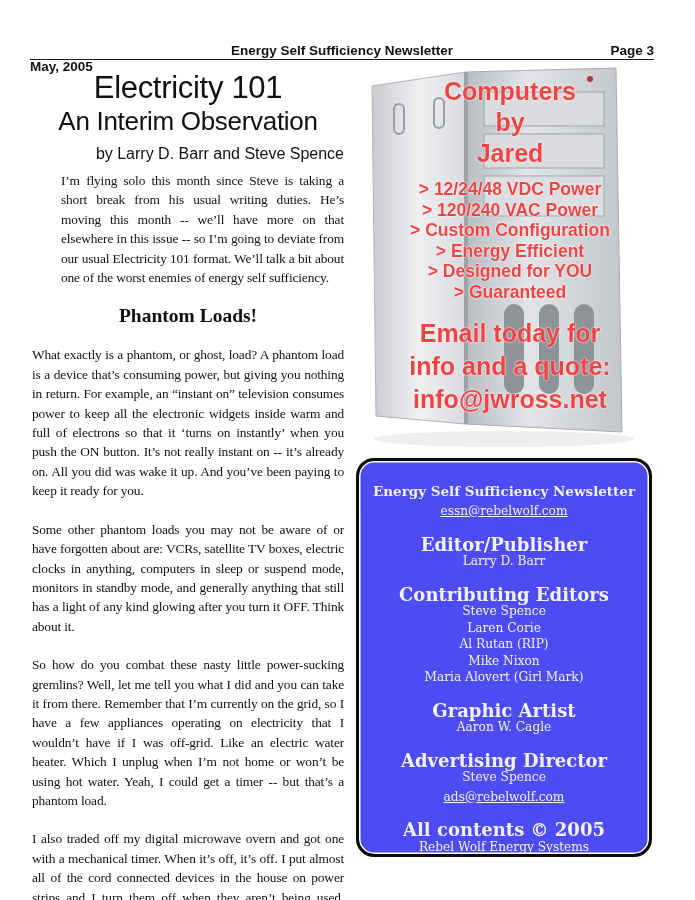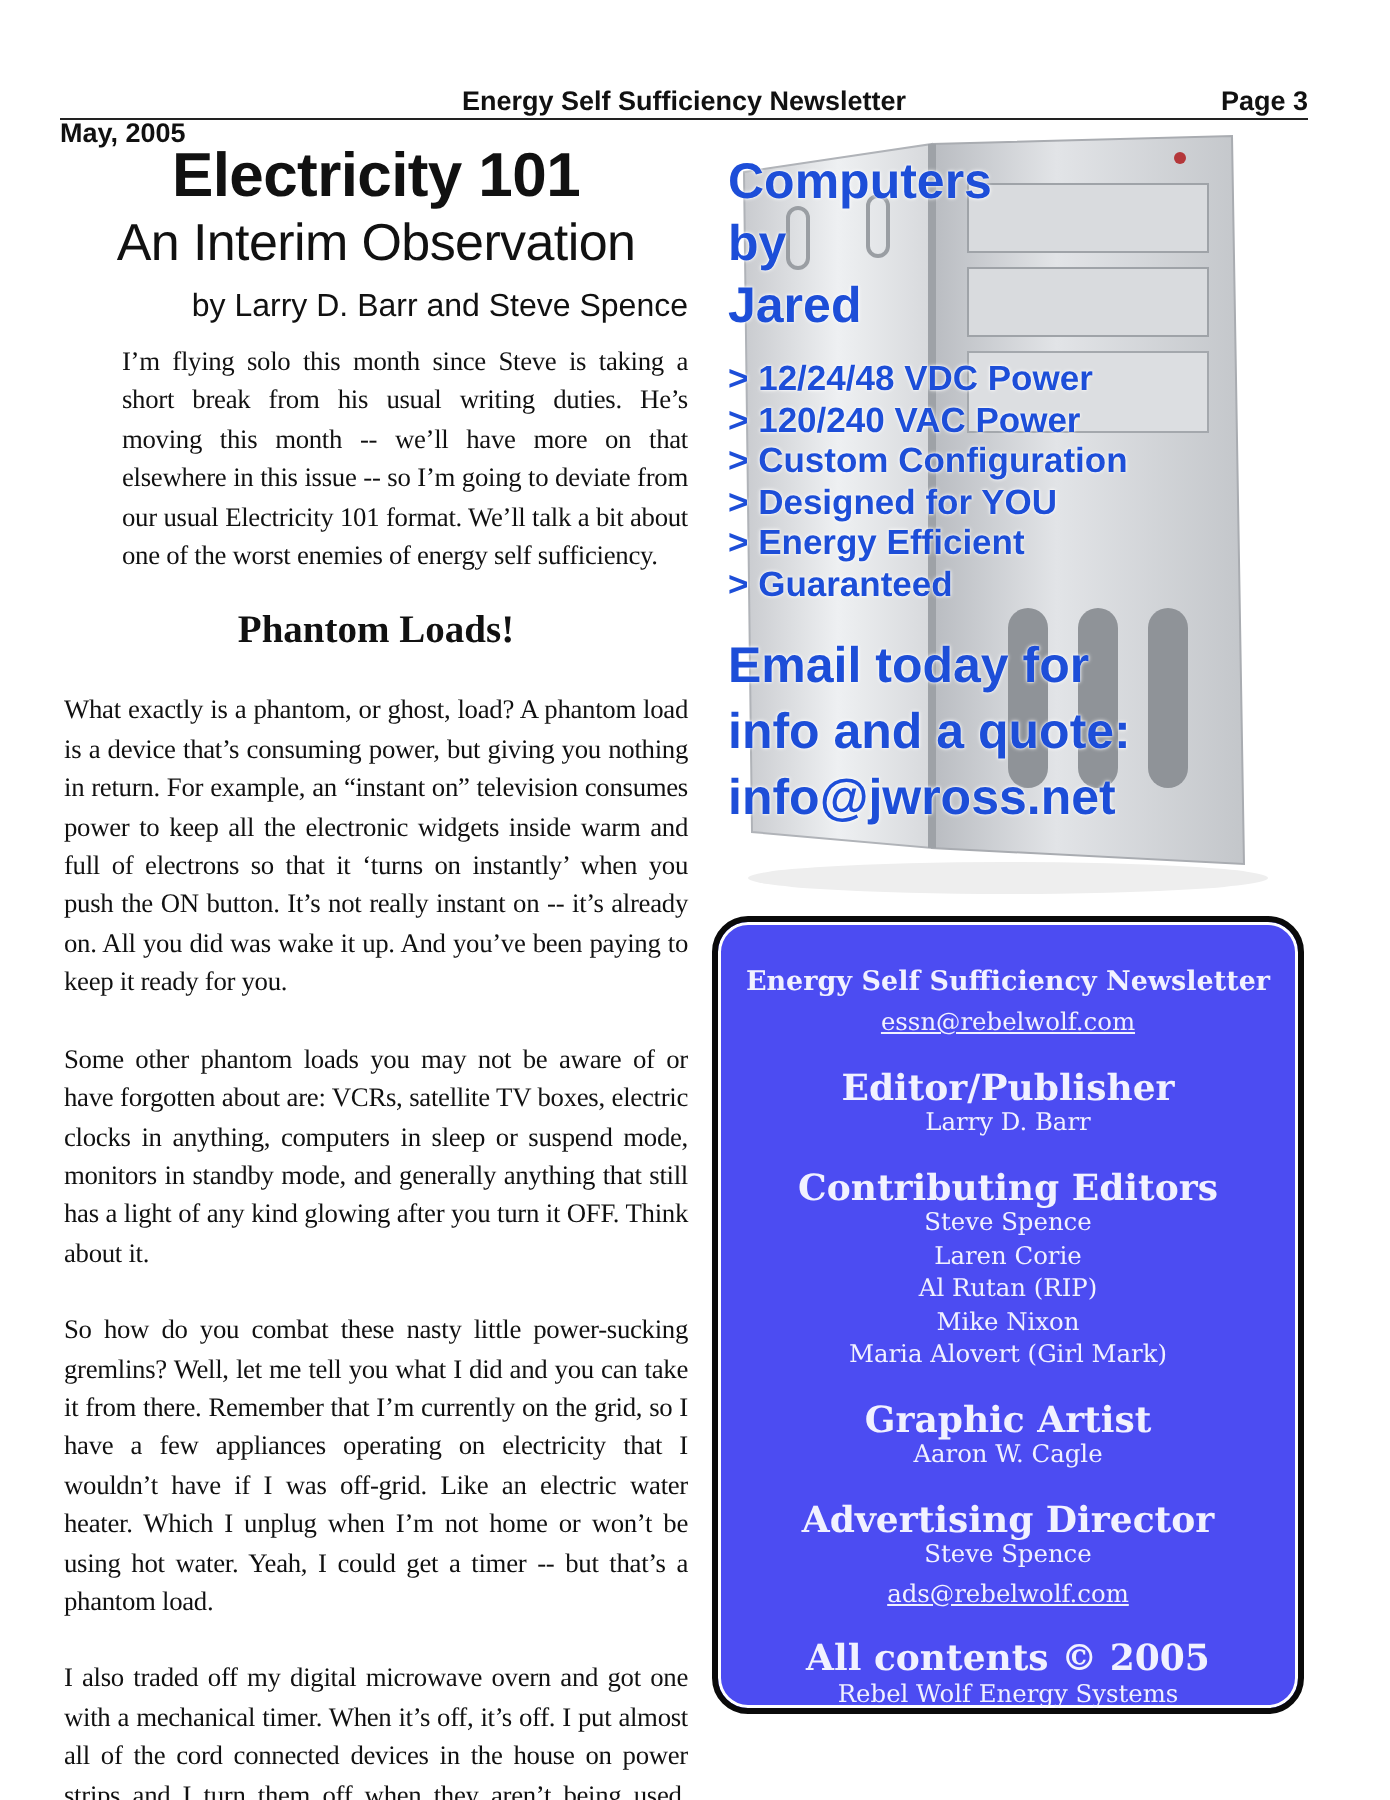--- a/index.html
+++ b/index.html
@@ -6,35 +6,35 @@
   body { width: 695px; height: 900px; position: relative; overflow: hidden; color: #111; }
 
   .header { position: absolute; left: 30px; top: 41px; width: 624px; height: 18px;
     font-family: "Liberation Sans", sans-serif; font-weight: bold; font-size: 13.5px;
     border-bottom: 1.5px solid #222; }
   .header .left { position: absolute; left: 0; top: 18px; }
   .header .center { position: absolute; left: 0; right: 0; top: 2px; text-align: center; }
   .header .right { position: absolute; right: 0; top: 2px; }
 
   .article { position: absolute; left: 32px; top: 70px; width: 312px; }
-  .title { font-family: "Liberation Sans", sans-serif; font-weight: bold; font-size: 31px;
+  .title { font-family: "Liberation Sans", sans-serif; font-weight: normal; font-size: 31px;
     text-align: center; line-height: 36px; margin: 0; letter-spacing: -0.3px; }
   .subtitle { font-family: "Liberation Sans", sans-serif; font-size: 26px; text-align: center;
     line-height: 30px; margin: 0; letter-spacing: -0.3px; }
   .byline { font-family: "Liberation Sans", sans-serif; font-size: 16px; text-align: right;
     line-height: 20px; margin: 8px 0 7px 0; }
   .para { font-family: "Liberation Serif", serif; font-size: 13.4px; line-height: 19.4px;
     text-align: justify; margin: 0 0 19px 0; letter-spacing: -0.15px; }
   .section-head { font-family: "Liberation Serif", serif; font-weight: bold; font-size: 19.5px;
     text-align: center; margin: 18px 0 18px 0; line-height: 22px; }
 
   .ad { position: absolute; left: 364px; top: 64px; width: 292px; height: 388px; }
   .ad svg { position: absolute; left: 0; top: 0; }
-  .ad-text { position: absolute; left: 0; top: 0; width: 292px; 
-    font-family: "Liberation Sans", sans-serif; font-weight: bold; color: #1d4ed8;
+  .ad-text { position: absolute; left: 0; top: 0; width: 292px; text-align: center;
+    font-family: "Liberation Sans", sans-serif; font-weight: bold; color: #ef4444;
     text-shadow: 0 0 2px #ffffff, 0 0 1px #fff; }
   .ad-text .big { font-size: 25px; line-height: 31px; }
   .ad-text .feat { font-size: 17.5px; line-height: 20.5px; }
   .ad-text .cta { font-size: 25px; line-height: 33px; }
 
   .masthead { position: absolute; left: 356px; top: 458px; width: 296px; height: 399px;
     box-sizing: border-box; border: 3px solid #0a0a0a; border-radius: 18px;
     background: #4c4cf2; box-shadow: inset 0 0 0 1.5px #ffffff; color: #f1f1ff;
     font-family: "DejaVu Serif", serif; text-align: center; padding-top: 22px; }
   .mh-title { font-weight: bold; font-size: 13.5px; line-height: 17px; }
@@ -92,22 +92,22 @@
     <ellipse cx="140" cy="375" rx="130" ry="8" fill="#eeeeee"></ellipse>
   </svg>
   <div class="ad-text">
     <div class="big" style="margin-top:12px;">Computers</div>
     <div class="big">by</div>
     <div class="big">Jared</div>
     <div style="height:10px;"></div>
     <div class="feat">&gt; 12/24/48 VDC Power</div>
     <div class="feat">&gt; 120/240 VAC Power</div>
     <div class="feat">&gt; Custom Configuration</div>
+    <div class="feat">&gt; Energy Efficient</div>
     <div class="feat">&gt; Designed for YOU</div>
-    <div class="feat">&gt; Energy Efficient</div>
     <div class="feat">&gt; Guaranteed</div>
     <div style="height:15px;"></div>
     <div class="cta">Email today for</div>
     <div class="cta">info and a quote:</div>
     <div class="cta">info@jwross.net</div>
   </div>
 </div>
 
 <div class="masthead">
   <div class="mh-title">Energy Self Sufficiency Newsletter</div>

